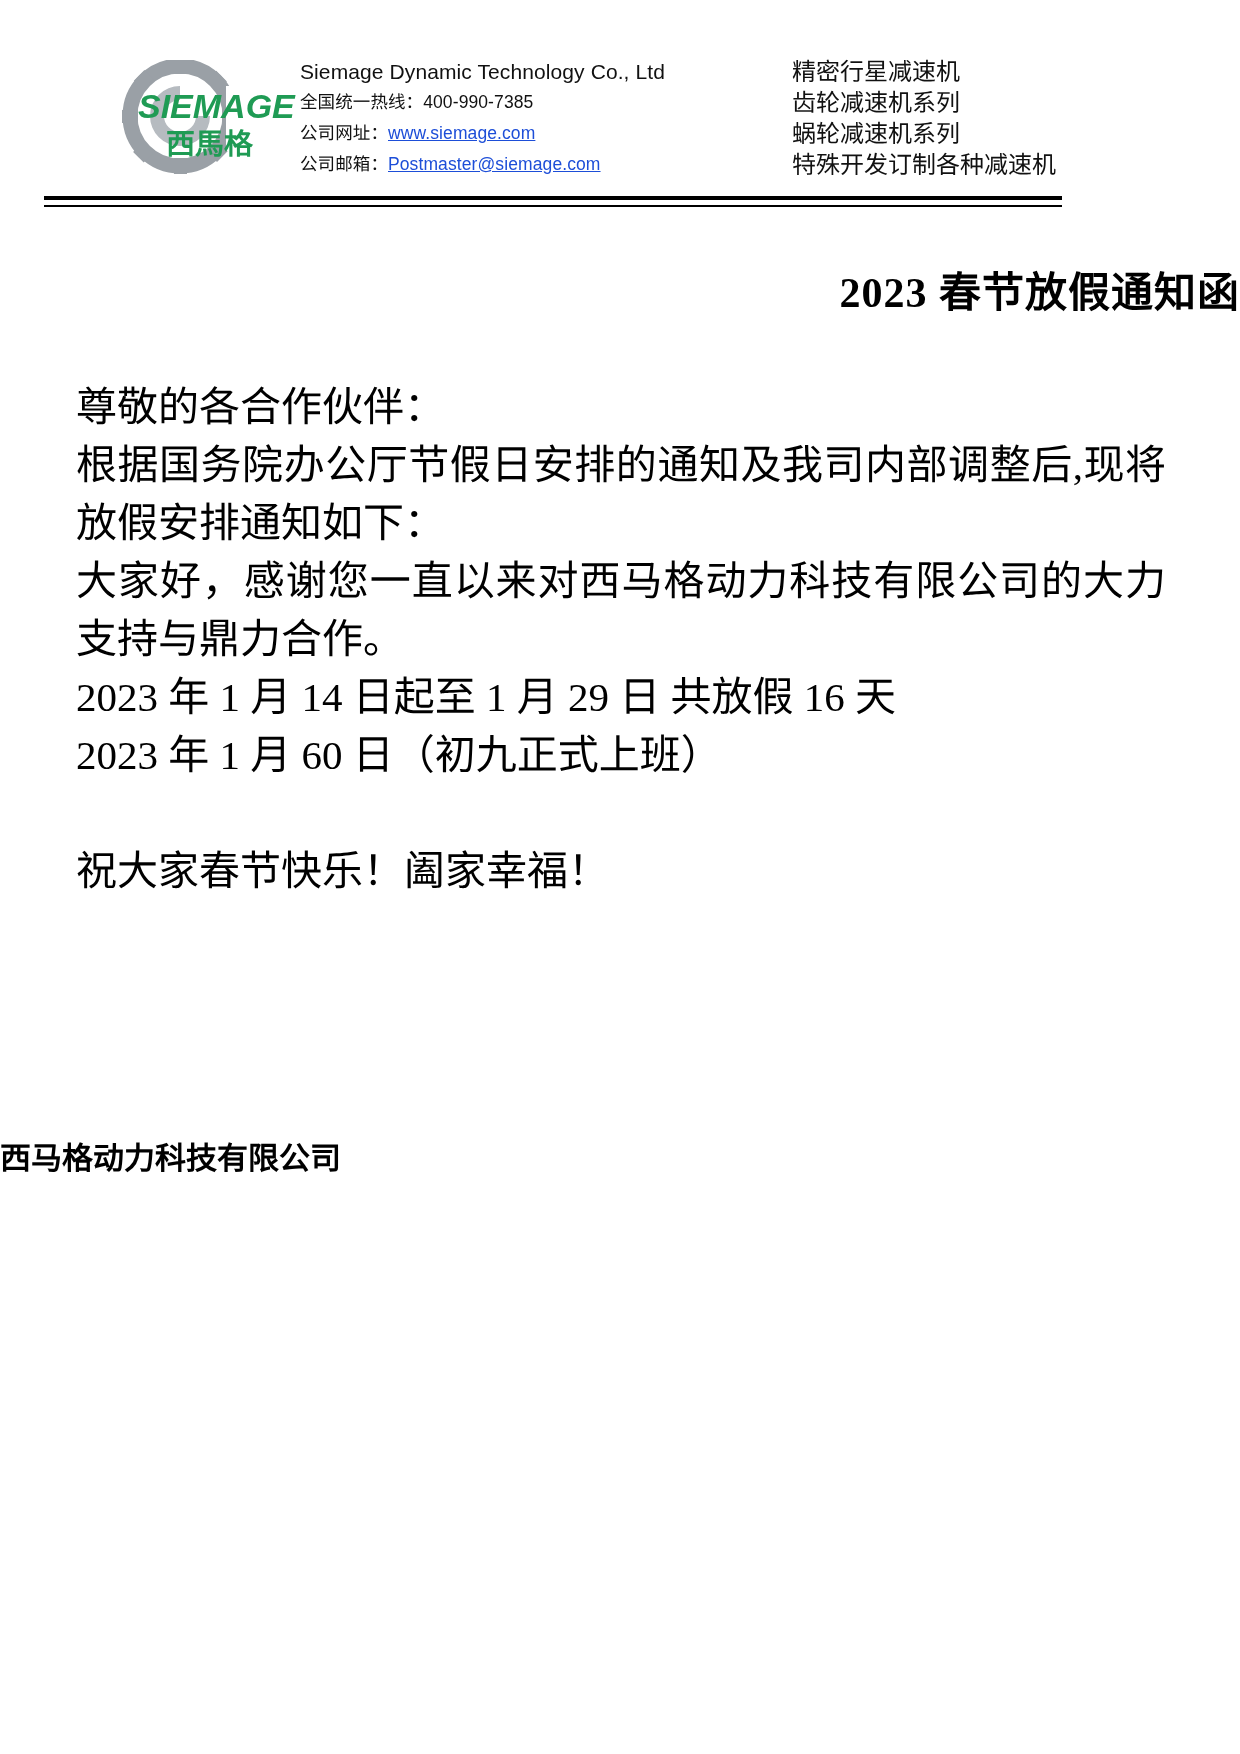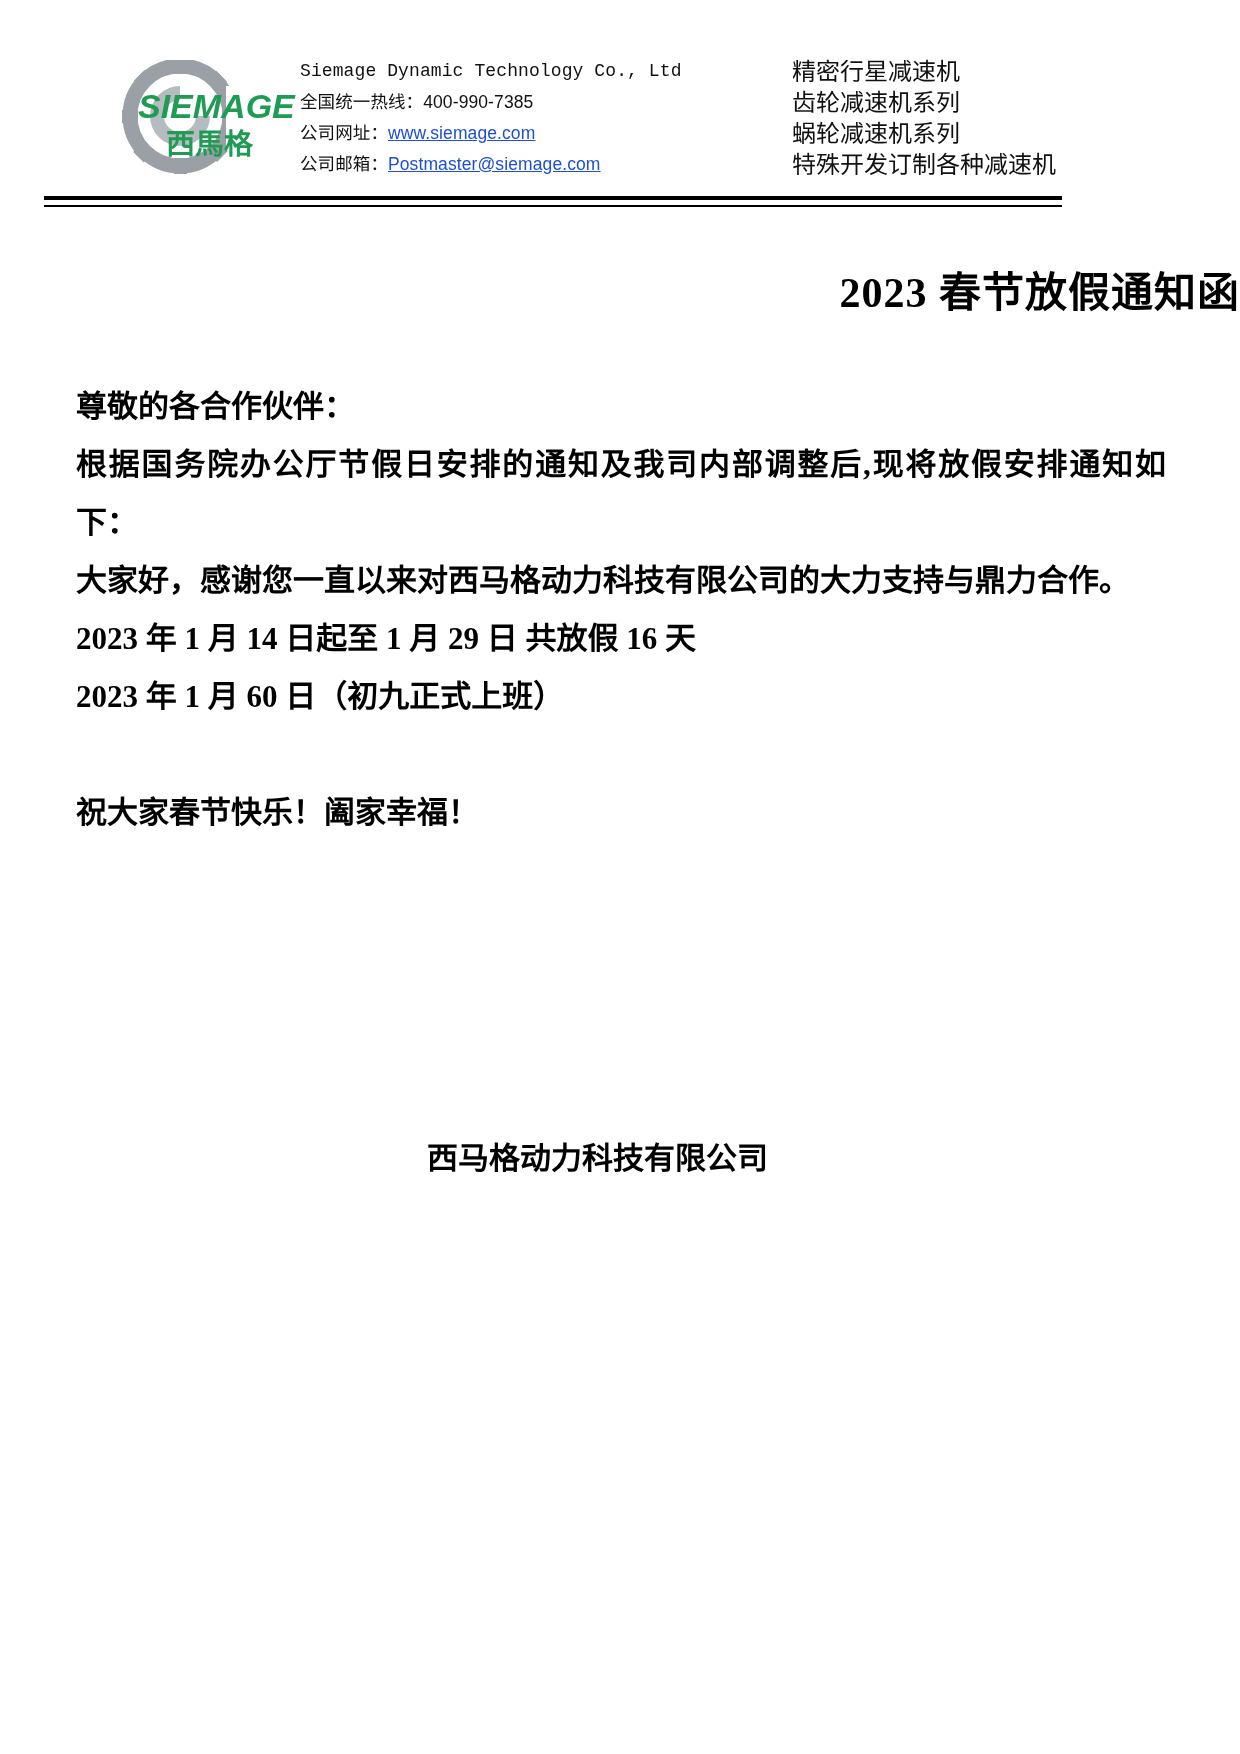--- a/index.html
+++ b/index.html
@@ -51,22 +51,21 @@
   .contact-block {
     flex: 0 0 420px;
     padding-top: 14px;
     font-family: "Liberation Sans", "DejaVu Sans", sans-serif;
     font-size: 17.5px;
     line-height: 31px;
     color: #111;
     letter-spacing: 0.1px;
   }
   .contact-block .en-line {
-    font-size: 18px;
-    font-family: Liberation Mono, monospace;
+    font-size: 21px;
   }
   .contact-block a {
     color: #1d4ed8;
     text-decoration: underline;
   }
 
   .products-block {
     flex: 1 1 auto;
     padding-top: 14px;
     padding-left: 72px;
@@ -105,43 +104,43 @@
     font-size: 42px;
     letter-spacing: 1px;
   }
 
   
   .body-text {
     position: absolute;
     left: 76px;
     top: 378px;
     width: 1090px;
-    font-size: 31px;
+    font-size: 41px;
     line-height: 58px;
-    font-weight: bold;
+    font-weight: normal;
     font-family: "Liberation Serif", "DejaVu Serif", serif;
   }
   .body-text p {
     margin: 0;
     text-align: justify;
     text-justify: inter-ideograph;
   }
   .body-text p.gap-before {
     margin-top: 58px;
   }
 
   
   .signature {
     position: absolute;
     left: 0;
     top: 1128px;
     width: 1032px;
     padding-right: 264px;
     box-sizing: border-box;
-    text-align: right;
+    text-align: left;
     font-size: 31px;
     line-height: 62px;
     font-weight: bold;
     font-family: "Liberation Serif", "DejaVu Serif", serif;
   }
   .signature div { margin: 0; }
   .signature .date-line { padding-right: 10px; }
 </style>
 </head>
 <body>

